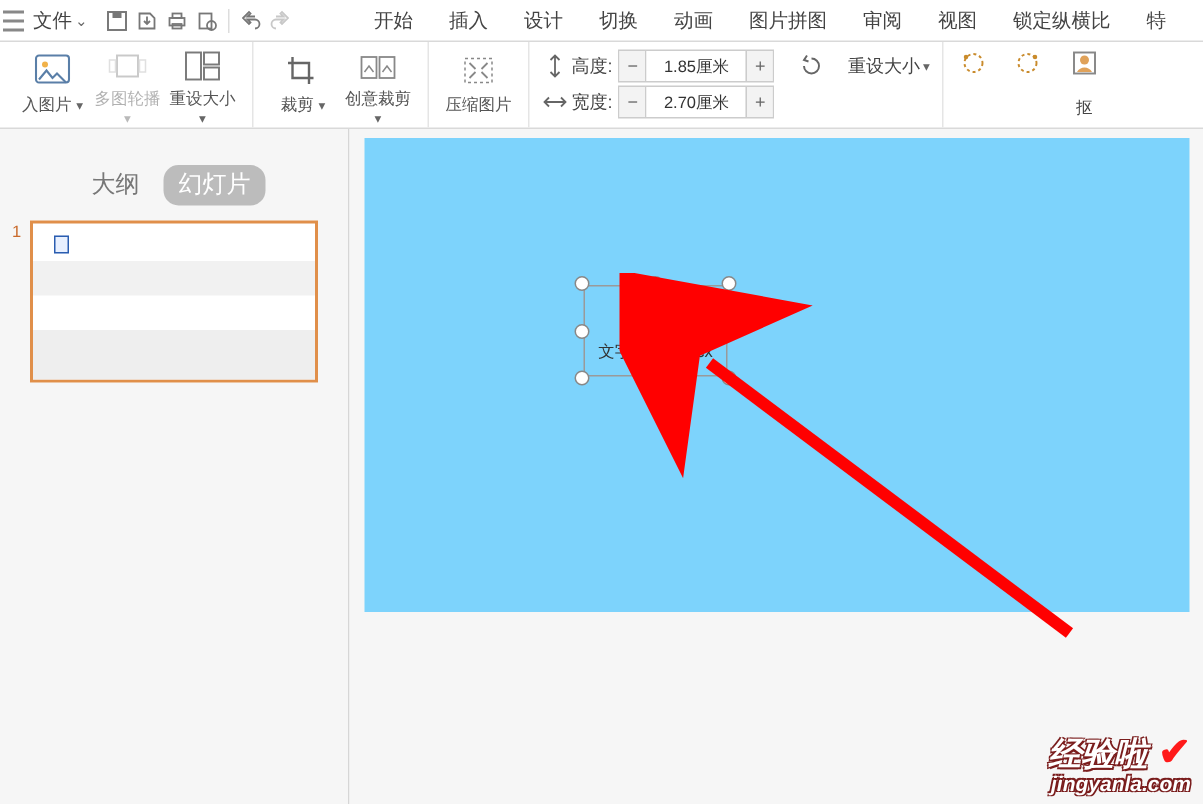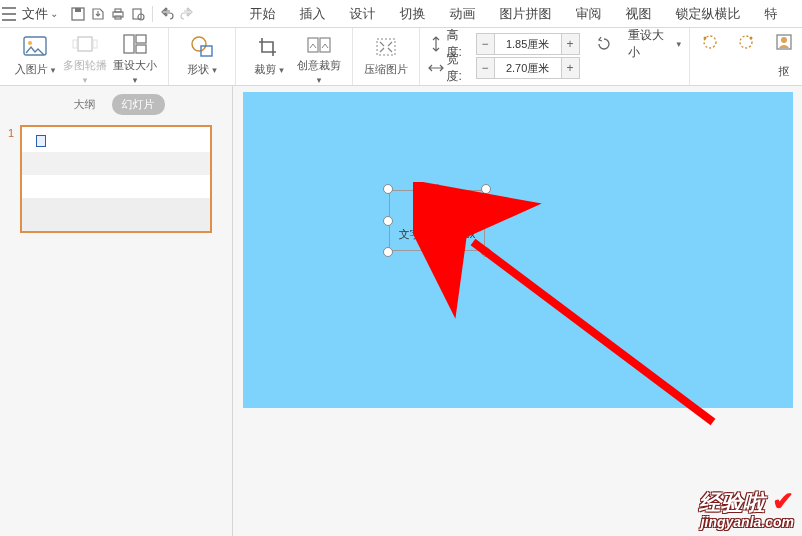--- a/index.html
+++ b/index.html
@@ -160,23 +160,24 @@
     flex-direction:column;
   }
   .side-tabs{
     display:flex;
     justify-content:center;
     align-items:center;
     gap:10px;
     padding:8px 0 10px 0;
   }
   .side-tab{
-    font-size:11px;
+    font-size:16px;
     color:#777;
     padding:3px 6px;
+    margin-top:16px;
   }
   .side-tab.pill{
     background:#bcbcbc;
     color:#fff;
     border-radius:10px;
     padding:3px 10px;
   }
   .thumb-row{
     display:flex;
     align-items:flex-start;
@@ -419,31 +420,20 @@
         <svg width="24" height="22" viewBox="0 0 24 22">
             <rect x="1" y="1" width="10" height="18" fill="none" stroke="#7a7a7a" stroke-width="1.3"></rect>
             <rect x="13" y="1" width="10" height="8" fill="none" stroke="#7a7a7a" stroke-width="1.3"></rect>
             <rect x="13" y="11" width="10" height="8" fill="none" stroke="#7a7a7a" stroke-width="1.3"></rect>
           </svg>
       </div>
       <div class="lbl"><span>重设大小</span> <span class="drop">▾</span></div>
     </div>
   </div>
 
-  <div class="group">
-    <div class="big-btn">
-      <div class="icon-box">
-        <svg width="24" height="24" viewBox="0 0 24 24">
-            <circle cx="9" cy="9" r="7" fill="none" stroke="#c98b2c" stroke-width="1.4"></circle>
-            <rect x="11" y="11" width="11" height="10" fill="none" stroke="#4a7bbd" stroke-width="1.4"></rect>
-          </svg>
-      </div>
-      <div class="lbl"><span>形状</span> <span class="drop">▾</span></div>
-    </div>
-  </div>
 
   <div class="group">
     <div class="big-btn">
       <div class="icon-box">
         <svg width="24" height="22" viewBox="0 0 24 22">
             <path d="M5 2v14h14M2 6h14v14" fill="none" stroke="#666" stroke-width="1.6"></path>
           </svg>
       </div>
       <div class="lbl"><span>裁剪</span> <span class="drop">▾</span></div>
     </div>

